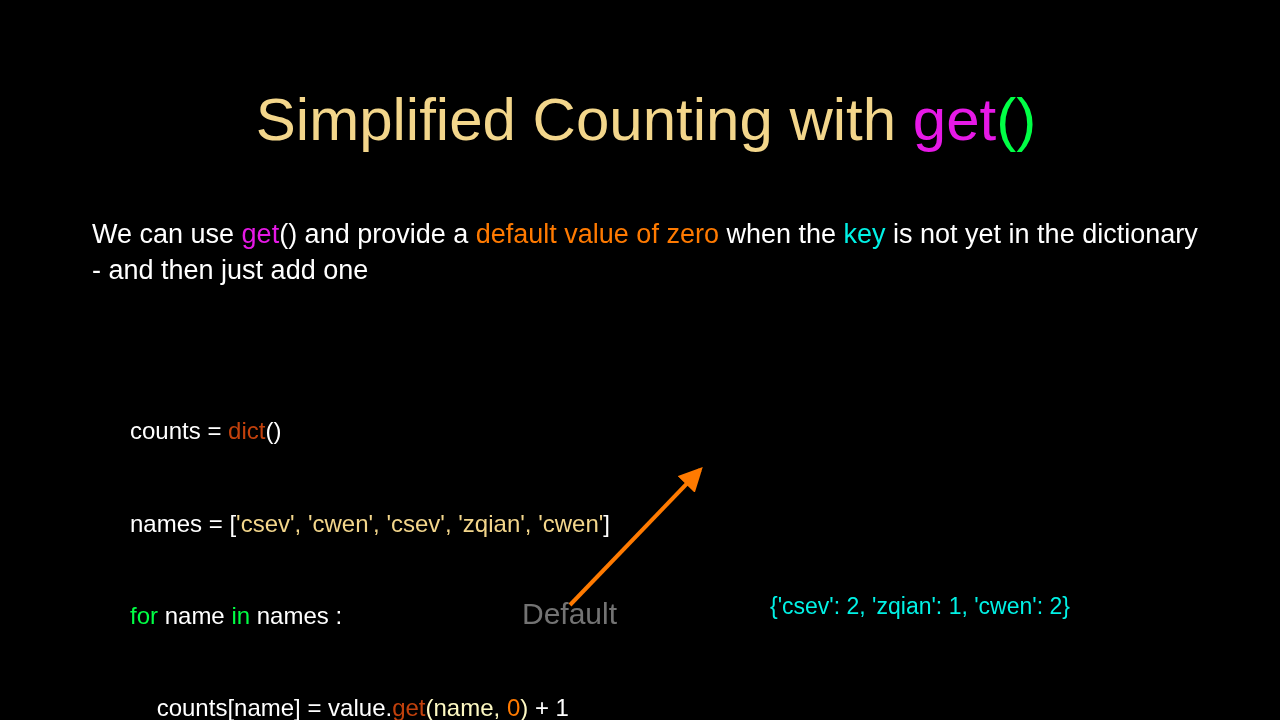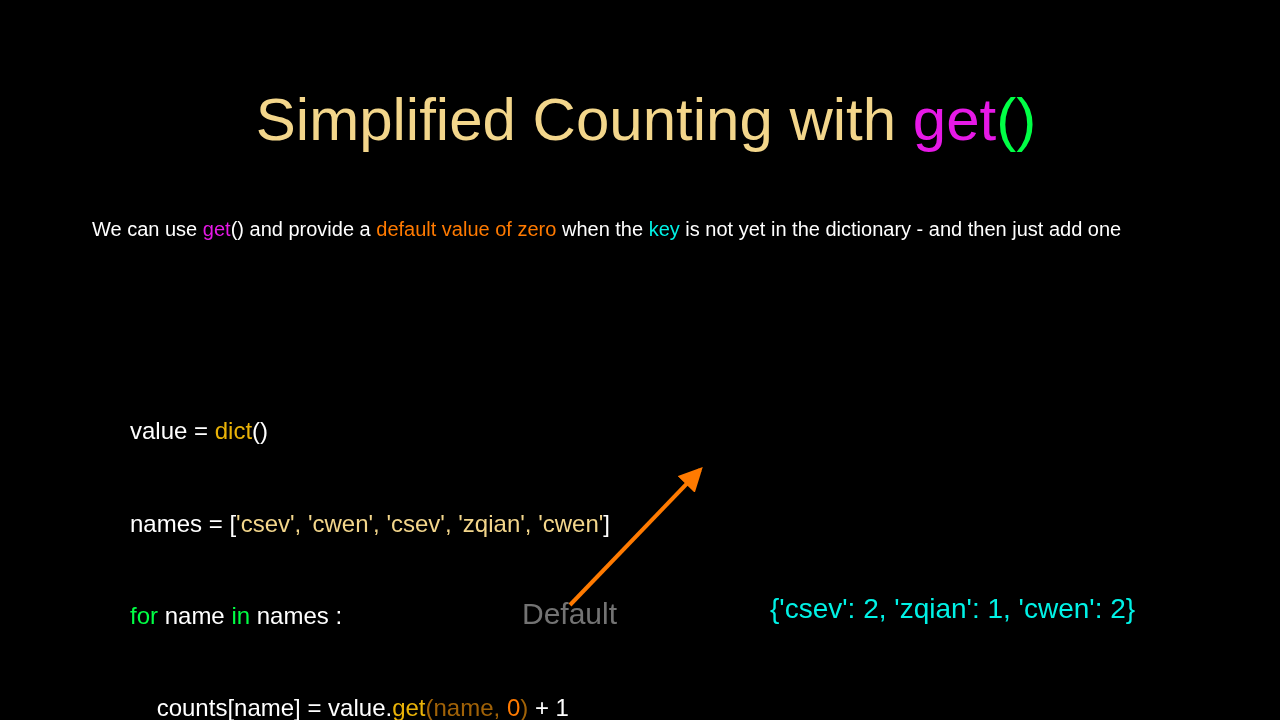--- a/index.html
+++ b/index.html
@@ -33,21 +33,21 @@
       color: #e619e6;
     }
     .title-parens {
       color: #00ff45;
     }
     .description {
       position: absolute;
       top: 216px;
       left: 92px;
       right: 80px;
-      font-size: 20px;
+      font-size: 27px;
       color: #ffffff;
       line-height: 1.35;
     }
     .desc-get {
       color: #e619e6;
     }
     .desc-default {
       color: #ff7a00;
     }
     .desc-key {
@@ -58,60 +58,60 @@
       top: 355px;
       left: 130px;
       font-size: 24px;
       line-height: 1.28;
       white-space: pre;
     }
     .code-line {
       display: block;
     }
     .c-white { color: #ffffff; }
-    .c-magenta { color: #eab308; text-align: right; }
+    .c-magenta { color: #c2410c; text-align: right; }
     .c-yellow { color: #f3d68b; }
     .c-green { color: #00ff45; }
-    .c-cyan { color: #a16207; }
+    .c-cyan { color: #fef9c3; }
     .c-orange { color: #ff7a00; }
     .arrow-svg {
       position: absolute;
       top: 455px;
       left: 530px;
       width: 200px;
       height: 165px;
     }
     .default-label {
       position: absolute;
       top: 597px;
       left: 522px;
       font-size: 30px;
       color: #737373;
     }
     .output {
       position: absolute;
       top: 593px;
       left: 770px;
-      font-size: 28px;
+      font-size: 23px;
       color: #00f2e6;
     }
   </style>
 </head>
 <body>
 
 <div class="slide-title">
   <span class="title-plain">Simplified Counting with </span><span class="title-get">get</span><span class="title-parens">()</span>
 </div>
 
 <div class="description">
   <span>We can use </span><span class="desc-get">get</span><span>() and provide a </span><span class="desc-default">default value of zero</span><span> when the </span><span class="desc-key">key</span><span> is not yet in the dictionary - and then just add one</span>
 </div>
 
 <div class="code-block">
-  <span class="code-line"><span class="c-white">value = </span><span class="c-magenta">dict</span><span class="c-white">()</span></span>
+  <span class="code-line"><span class="c-white">counts = </span><span class="c-magenta">dict</span><span class="c-white">()</span></span>
   <span class="code-line"><span class="c-white">names = [</span><span class="c-yellow">'csev', 'cwen', 'csev', 'zqian', 'cwen'</span><span class="c-white">]</span></span>
   <span class="code-line"><span class="c-green">for</span><span class="c-white"> name </span><span class="c-green">in</span><span class="c-white"> names :</span></span>
   <span class="code-line"><span class="c-white">    counts[name] = value.</span><span class="c-magenta">get</span><span class="c-cyan">(name, </span><span class="c-orange">0</span><span class="c-cyan">)</span><span class="c-white"> + 1</span></span>
   
 </div>
 
 <svg class="arrow-svg" viewBox="0 0 200 165">
   <defs>
     <marker id="arrowhead" markerWidth="6" markerHeight="6" refX="5" refY="3" orient="auto">
       <polygon points="0 0, 6 3, 0 6" fill="#ff7a00"></polygon>

